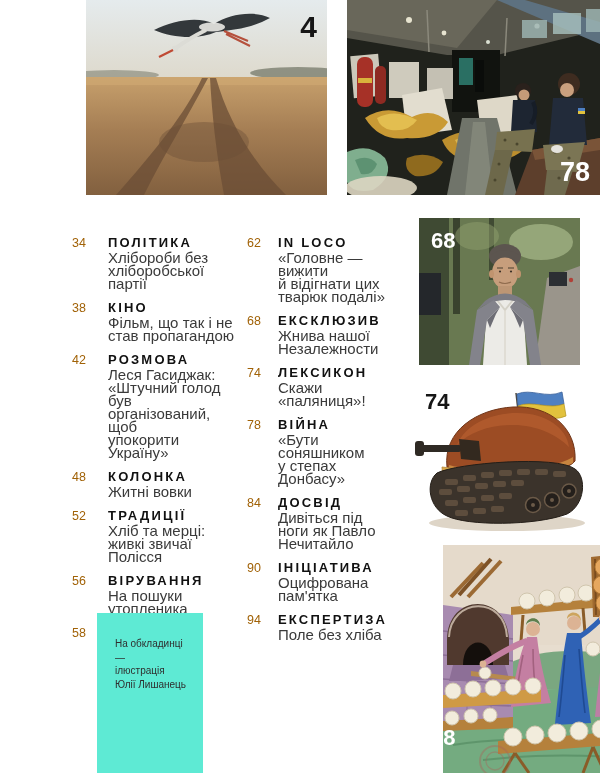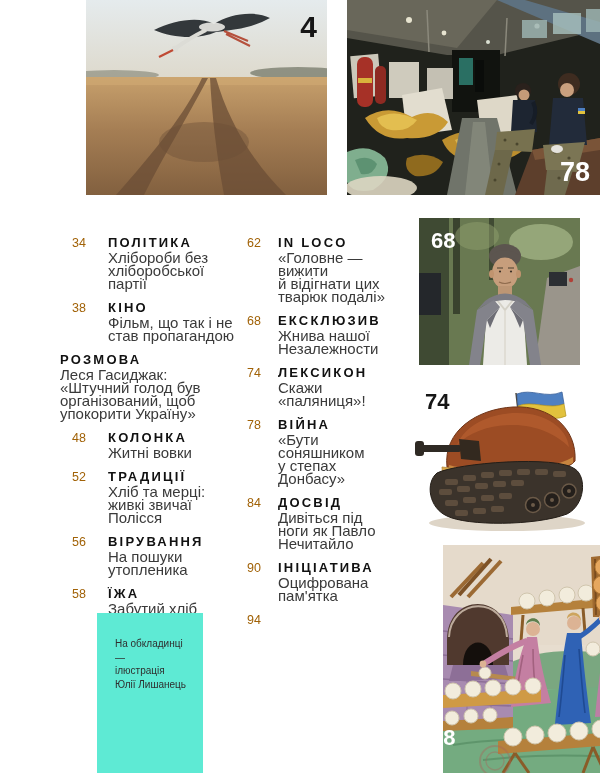--- a/index.html
+++ b/index.html
@@ -157,20 +157,21 @@
   <div class="entry">
     <div class="entry-num">38</div>
     <div class="entry-text">
       <div class="entry-title">КІНО</div>
       <div class="entry-sub">Фільм, що так і не
 став пропагандою</div>
     </div>
   </div>
 
   <div class="entry">
+    <div class="entry-num">42</div>
     <div class="entry-text">
       <div class="entry-title">РОЗМОВА</div>
       <div class="entry-sub">Леся Гасиджак:
 «Штучний голод був
 організований, щоб
 упокорити Україну»</div>
     </div>
   </div>
 
   <div class="entry">
@@ -258,20 +259,24 @@
     <div class="entry-num">90</div>
     <div class="entry-text">
       <div class="entry-title">ІНІЦІАТИВА</div>
       <div class="entry-sub">Оцифрована
 пам'ятка</div>
     </div>
   </div>
 
   <div class="entry">
     <div class="entry-num">94</div>
+    <div class="entry-text">
+      <div class="entry-title">ЕКСПЕРТИЗА</div>
+      <div class="entry-sub">Поле без хліба</div>
+    </div>
   </div>
 </div>
 
 <div class="photo" id="photo-portrait" style="left:419px;top:218px;width:161px;height:147px;">
   <svg viewBox="0 0 161 147" preserveAspectRatio="none">
     <rect width="161" height="147" fill="#697951"></rect>
     <rect x="0" y="0" width="30" height="147" fill="#3f4a33"></rect>
     <rect x="34" y="0" width="7" height="96" fill="#2e3626" opacity="0.8"></rect>
     <rect x="70" y="0" width="5" height="62" fill="#36402c" opacity="0.8"></rect>
     <ellipse cx="122" cy="24" rx="32" ry="18" fill="#aebf8f" opacity="0.65"></ellipse>

